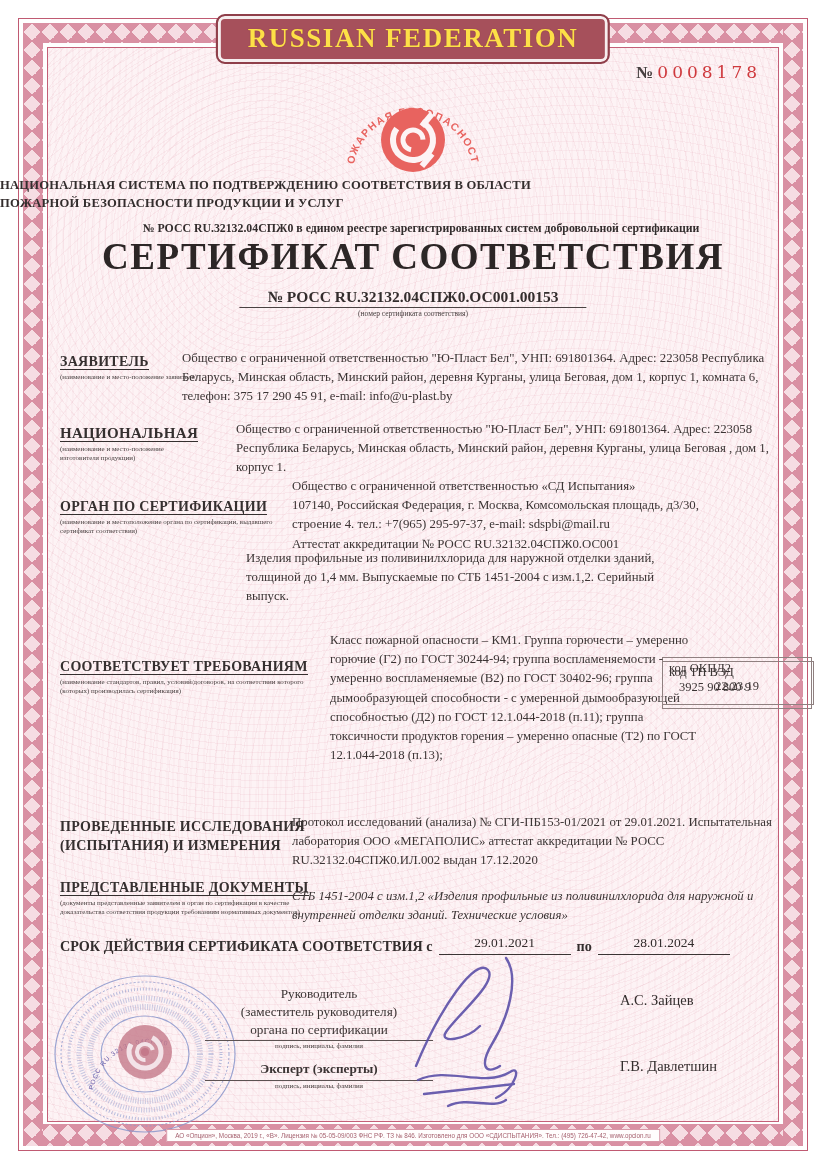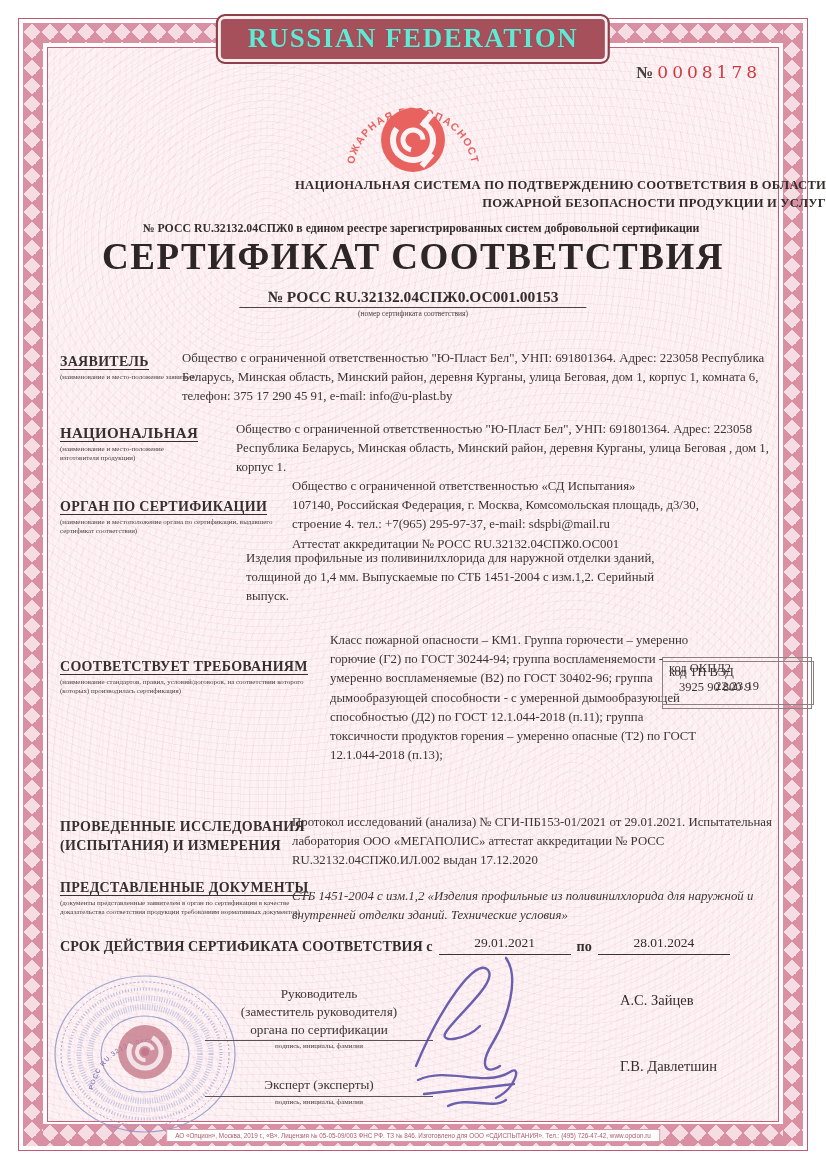--- a/index.html
+++ b/index.html
@@ -29,27 +29,27 @@
       repeating-radial-gradient(circle at 72% 70%, rgba(216,126,148,.09) 0 1px, transparent 1px 9px),
       repeating-linear-gradient(93deg, rgba(216,126,148,.05) 0 2px, transparent 2px 6px);
     pointer-events:none;}
   
   .banner{
     position:absolute;top:14px;left:50%;transform:translateX(-50%);
     background:#a6505b;border:2px solid #8f3f4a;border-radius:9px;
     box-shadow:inset 0 0 0 3px rgba(255,255,255,.9);
     padding:7px 30px 8px;z-index:5;
   }
-  .banner span{font-weight:bold;font-size:27px;letter-spacing:1.5px;color:#5eead4;
+  .banner span{font-weight:bold;font-size:27px;letter-spacing:1.5px;color:#fde047;
     font-family:"Liberation Serif",serif;text-shadow:0 0 1px rgba(120,40,50,.6);}
   .form-no{position:absolute;top:62px;left:636px;font-size:17px;z-index:4;}
   .form-no .no-sign{color:#474040;font-weight:bold;}
   .form-no .no-digits{color:#cf393d;letter-spacing:4px;font-family:"DejaVu Serif",serif;}
   .logo-wrap{position:absolute;top:82px;left:328px;width:170px;height:95px;z-index:3;}
-  .sys-lines{position:absolute;top:176px;left:0;width:100%;text-align:right;
+  .sys-lines{position:absolute;top:176px;left:0;width:100%;text-align:left;
     font-weight:bold;font-size:12.6px;color:#332d2d;letter-spacing:.2px;line-height:1.45;}
   .registry-line{position:absolute;top:221px;left:0;width:100%;text-align:center;
     font-weight:bold;font-size:11.8px;color:#332d2d;padding-left:8px;}
   .doc-title{position:absolute;top:235px;left:0;width:100%;text-align:center;
     font-weight:bold;font-size:37px;letter-spacing:1.5px;color:#2c2626;}
   .cert-no-block{position:absolute;top:288px;left:50%;transform:translateX(-50%);
     text-align:center;z-index:3;}
   .cert-no-block .num{display:inline-block;font-weight:bold;font-size:15.5px;
     border-bottom:1px solid #4a4242;padding:0 28px 1px;color:#332d2d;}
   .cert-no-block .cap{font-size:7.5px;color:#4a4242;margin-top:1px;}
@@ -72,21 +72,21 @@
   .date-slot{display:inline-block;width:132px;border-bottom:1.5px solid #3a3434;
     text-align:center;font-weight:normal;font-size:13.5px;margin:0 6px;
     padding-bottom:2px;line-height:1;}
   .date-slot span{position:relative;top:-3px;}
   
   .stamp-wrap{position:absolute;top:972px;left:48px;width:195px;height:165px;z-index:1;}
   .sig-roles{position:absolute;left:205px;top:985px;width:228px;z-index:2;text-align:center;}
   .role{font-size:13.2px;color:#3b3434;line-height:1.35;}
   .rule{border-bottom:1px solid #5c5252;margin-top:2px;}
   .tiny-cap{font-size:7px;color:#4a4242;margin-top:1px;}
-  .role2{margin-top:26px;}
+  .role2{margin-top:10px;font-weight:bold;}
   .signature-wrap{position:absolute;left:388px;top:948px;width:180px;height:170px;z-index:3;}
   .sig-name{position:absolute;left:620px;font-size:14.5px;color:#332d2d;z-index:2;}
   .sig-name.n1{top:992px;}
   .sig-name.n2{top:1058px;}
   
   .footer-strip{position:absolute;bottom:27px;left:50%;transform:translateX(-50%);
     background:#fffdfd;border:1px solid #d898a8;padding:2px 8px;z-index:6;
     font-family:"Liberation Sans",sans-serif;font-size:6.3px;color:#a5606e;
     white-space:nowrap;}
 </style>

